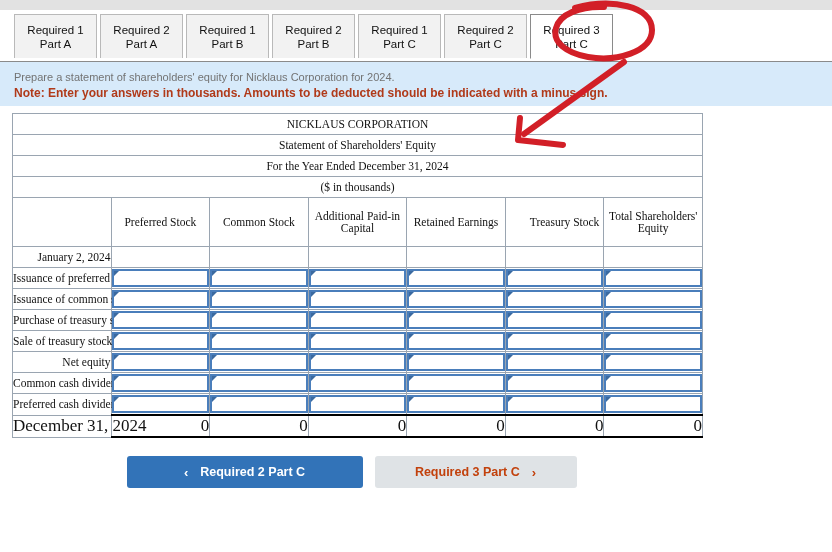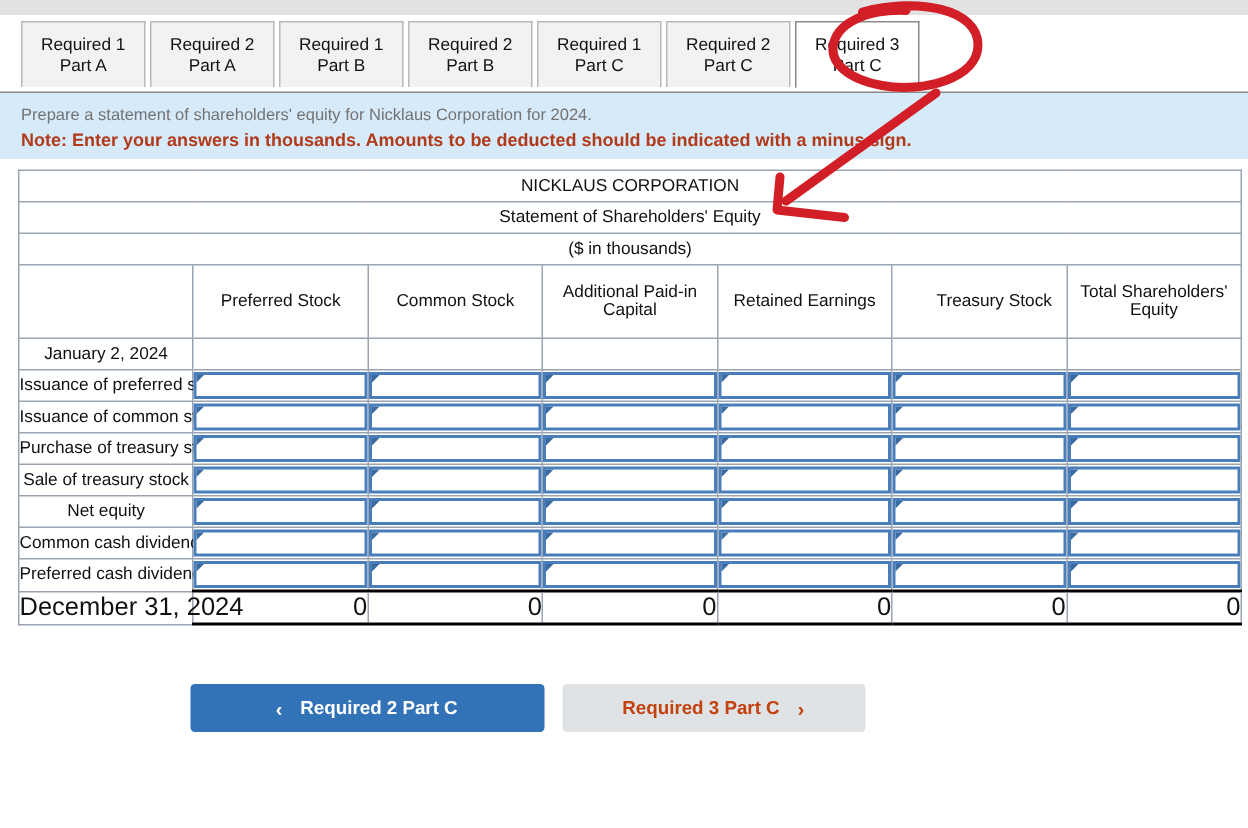--- a/index.html
+++ b/index.html
@@ -99,22 +99,23 @@
   }
 
   
   .sheet-wrap {
     position: absolute;
     left: 12px; top: 113px;
     width: 691px;
   }
   table.sheet {
     border-collapse: collapse;
-    width: 816px;
+    width: 691px;
     table-layout: fixed;
+    font-family: Liberation Serif, serif;
   }
   table.sheet td, table.sheet th {
     border: 1px solid #9aa5b1;
     padding: 0;
     font-weight: normal;
     font-size: 11.5px;
     color: #111;
     background: #ffffff;
   }
   .hdr {
@@ -134,21 +135,21 @@
     font-weight: bold;
     font-size: 11px;
     line-height: 12.5px;
     color: #111;
     padding: 2px 1px;
   }
   .colhdr.blank { }
   .rowlabel {
     height: 20px;
     padding-left: 4px;
-    text-align: center;
+    text-align: right;
     font-size: 11.5px;
     white-space: nowrap;
   }
   td.cell {
     height: 20px;
     text-align: right;
     padding-right: 3px;
   }
   td.cellbox {
     height: 20px;
@@ -273,20 +274,23 @@
   <div class="sheet-wrap">
     <table class="sheet">
       <tbody id="sheet-body">
           <tr>
             <td colspan="7" class="hdr">NICKLAUS CORPORATION</td>
           </tr>
           <tr>
             <td colspan="7" class="hdr">Statement of Shareholders' Equity</td>
           </tr>
           <tr>
+            <td colspan="7" class="hdr">For the Year Ended December 31, 2024</td>
+          </tr>
+          <tr>
             <td colspan="7" class="hdr plain">($ in thousands)</td>
           </tr>
           <tr>
             <td class="colhdr blank" style="width: 196px;"></td>
             <td class="colhdr" style="width: 80px;">Preferred Stock</td>
             <td class="colhdr" style="width: 80px;">Common Stock</td>
             <td class="colhdr" style="width: 80px;">Additional Paid-in Capital</td>
             <td class="colhdr" style="width: 80px;">Retained Earnings</td>
             <td class="colhdr" style="width: 80px; padding-left: 20px;">Treasury Stock</td>
             <td class="colhdr" style="width: 91px;">Total Shareholders' Equity</td>

